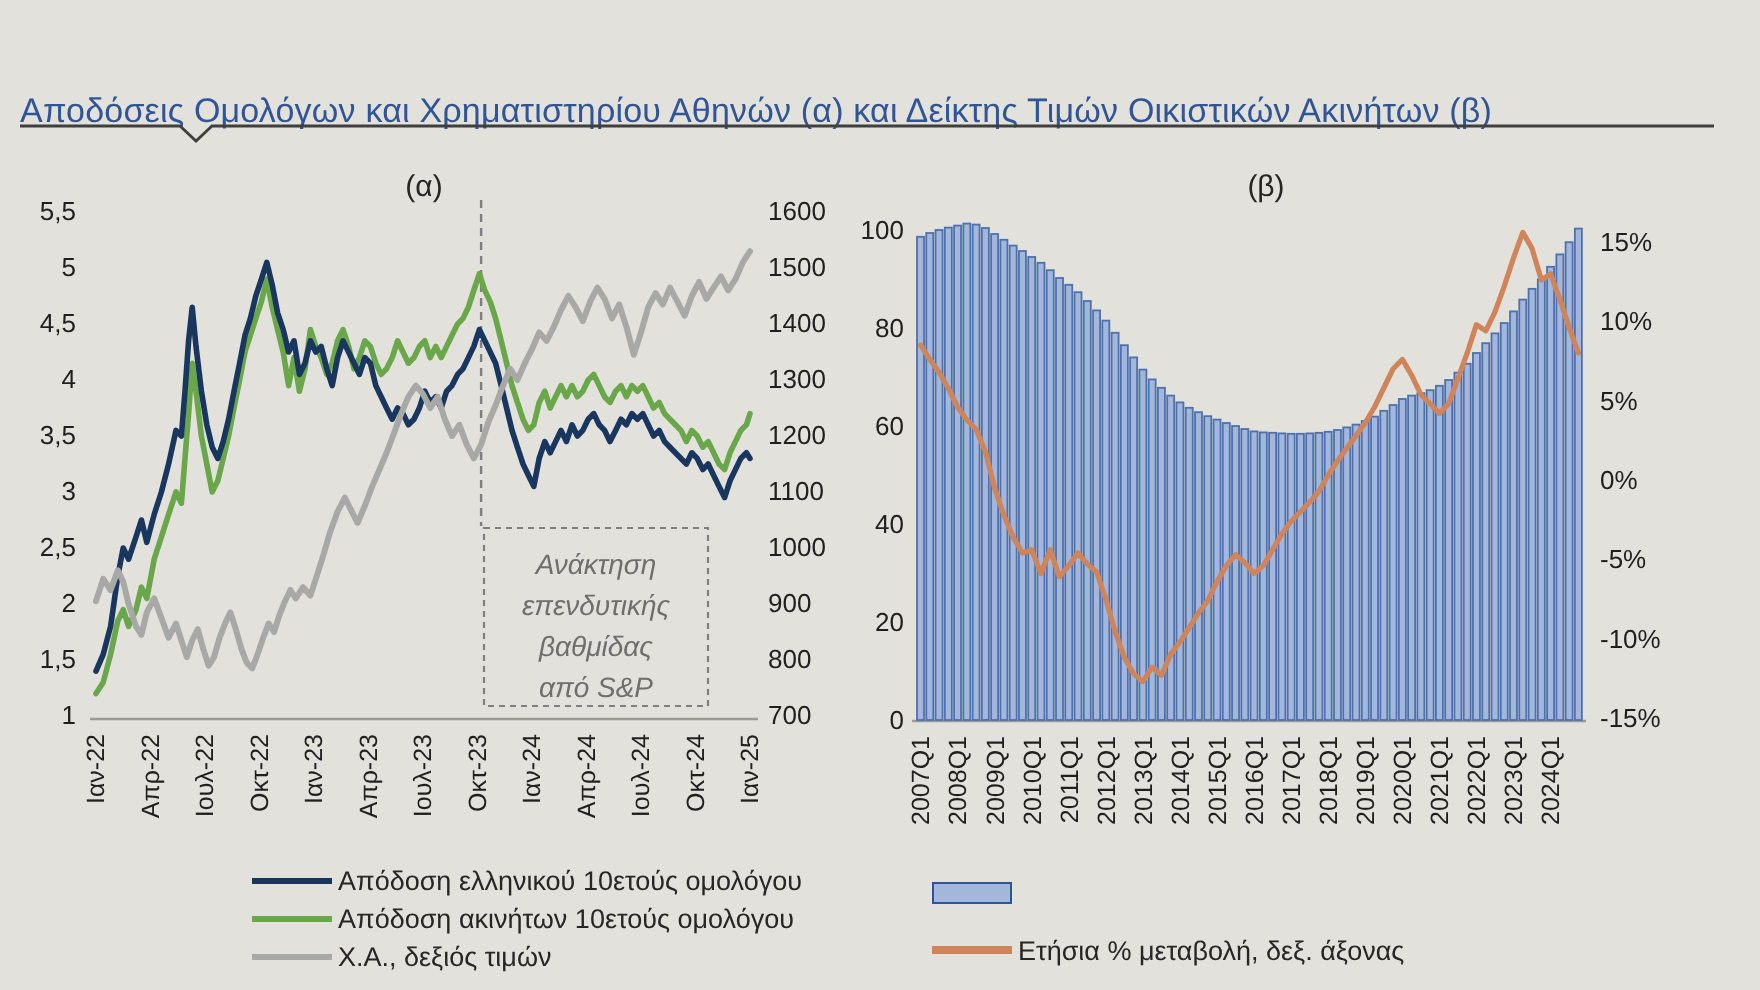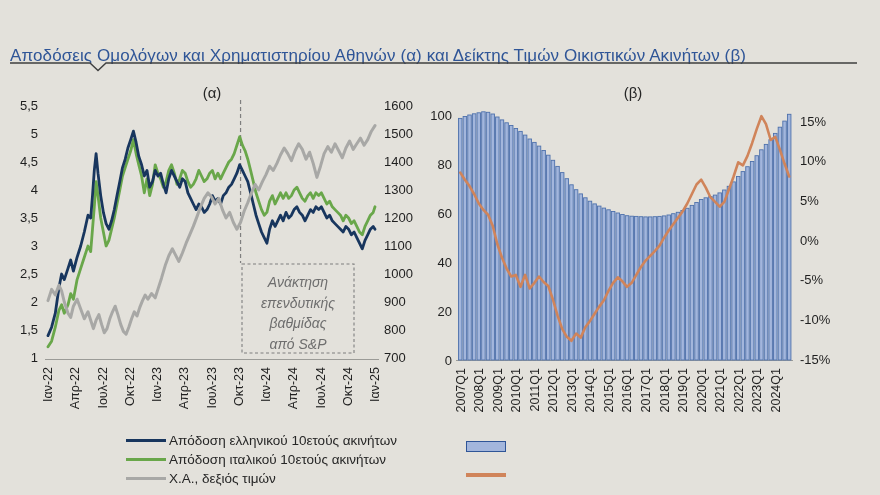--- a/index.html
+++ b/index.html
@@ -184,34 +184,35 @@
       <rect x="773.54" y="133.4" width="3.5" height="226.6" fill="#A3B6DC" stroke="#4E71AC" stroke-width="0.9"></rect>
       <rect x="778.18" y="127.2" width="3.5" height="232.8" fill="#A3B6DC" stroke="#4E71AC" stroke-width="0.9"></rect>
       <rect x="782.81" y="121.1" width="3.5" height="238.9" fill="#A3B6DC" stroke="#4E71AC" stroke-width="0.9"></rect>
       <rect x="787.44" y="114.3" width="3.5" height="245.7" fill="#A3B6DC" stroke="#4E71AC" stroke-width="0.9"></rect>
       <polyline points="460.3,172.6 464.9,179.7 469.5,186.1 474.1,194.0 478.8,203.5 483.4,209.9 488.0,214.6 492.7,225.7 497.3,244.0 501.9,257.5 506.6,268.6 511.2,276.5 515.8,274.9 520.5,286.8 525.1,274.9 529.7,288.4 534.4,282.8 539.0,276.5 543.6,282.0 548.3,286.0 552.9,299.5 557.5,315.4 562.2,328.9 566.8,336.8 571.4,340.8 576.1,333.6 580.7,337.6 585.3,327.3 590.0,320.9 594.6,313.8 599.2,306.6 603.9,300.3 608.5,290.8 613.1,282.8 617.8,277.3 622.4,281.3 627.0,286.8 631.7,282.8 636.3,274.9 640.9,267.0 645.6,260.6 650.2,255.9 654.8,251.1 659.5,245.6 664.1,237.6 668.7,230.5 673.4,224.1 678.0,217.8 682.6,211.4 687.3,203.5 691.9,194.0 696.5,184.5 701.2,179.7 705.8,187.6 710.4,197.2 715.1,201.9 719.7,206.7 724.3,201.9 729.0,189.2 733.6,176.5 738.2,162.3 742.9,165.4 747.5,155.9 752.1,143.2 756.8,128.9 761.4,116.2 766.0,124.2 770.7,140.0 775.3,136.9 779.9,149.6 784.6,163.8 789.2,176.5" fill="none" stroke="#D0845A" stroke-width="2.6" stroke-linejoin="round" stroke-linecap="round"></polyline>
     </svg>
 
   <div class="legend legend-a">
     <div class="lrow">
       <span class="line-swatch" style="background: rgb(24, 54, 94);"></span>
-      <span class="llabel">Απόδοση ελληνικού 10ετούς ακινήτων</span>
+      <span class="llabel">Απόδοση ελληνικού 10ετούς ομολόγου</span>
     </div>
     <div class="lrow">
       <span class="line-swatch" style="background: rgb(105, 167, 74);"></span>
-      <span class="llabel">Απόδοση ιταλικού 10ετούς ακινήτων</span>
+      <span class="llabel">Απόδοση ακινήτων 10ετούς ομολόγου</span>
     </div>
     <div class="lrow">
       <span class="line-swatch" style="background: rgb(168, 168, 166);"></span>
       <span class="llabel">Χ.Α., δεξιός τιμών</span>
     </div>
   </div>
 
   <div class="legend legend-b">
     <div class="lrow">
       <span class="bar-swatch" style="background: rgb(163, 182, 220); border-color: rgb(47, 85, 151); border-width: 1.5px; border-style: solid;"></span>
     </div>
     <div class="lrow">
       <span class="line-swatch" style="background: rgb(208, 132, 90);"></span>
+      <span class="llabel">Ετήσια % μεταβολή, δεξ. άξονας</span>
     </div>
   </div>
 
 </div>
 
 </body></html>

